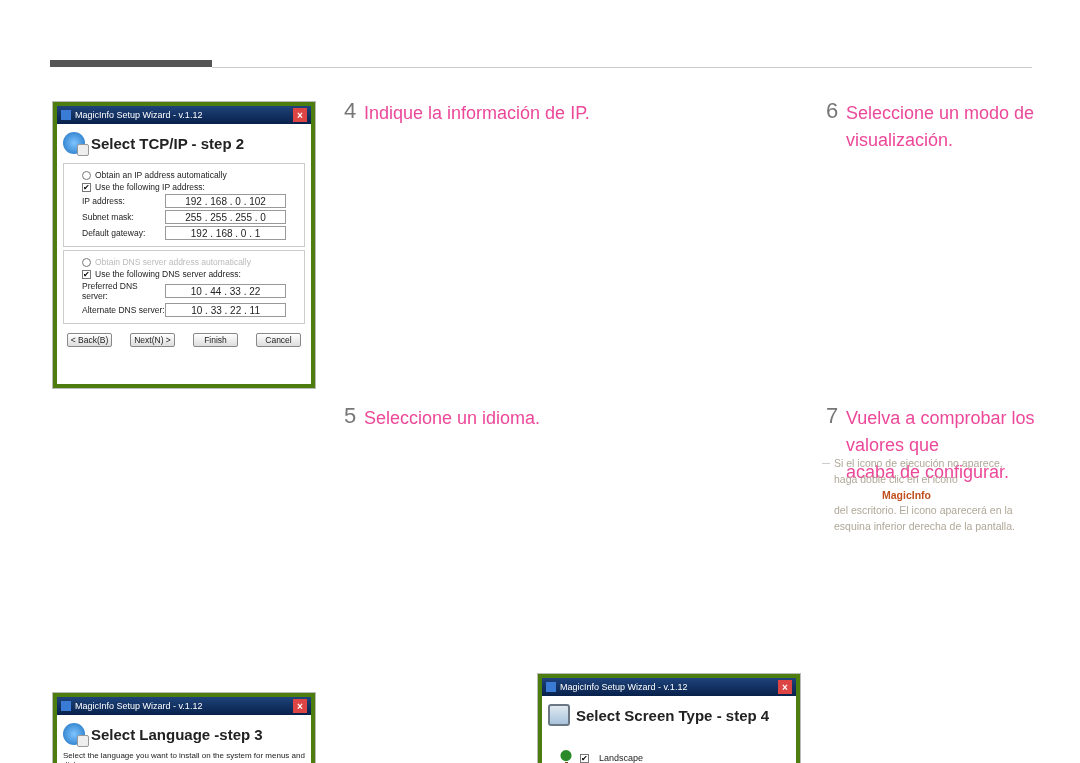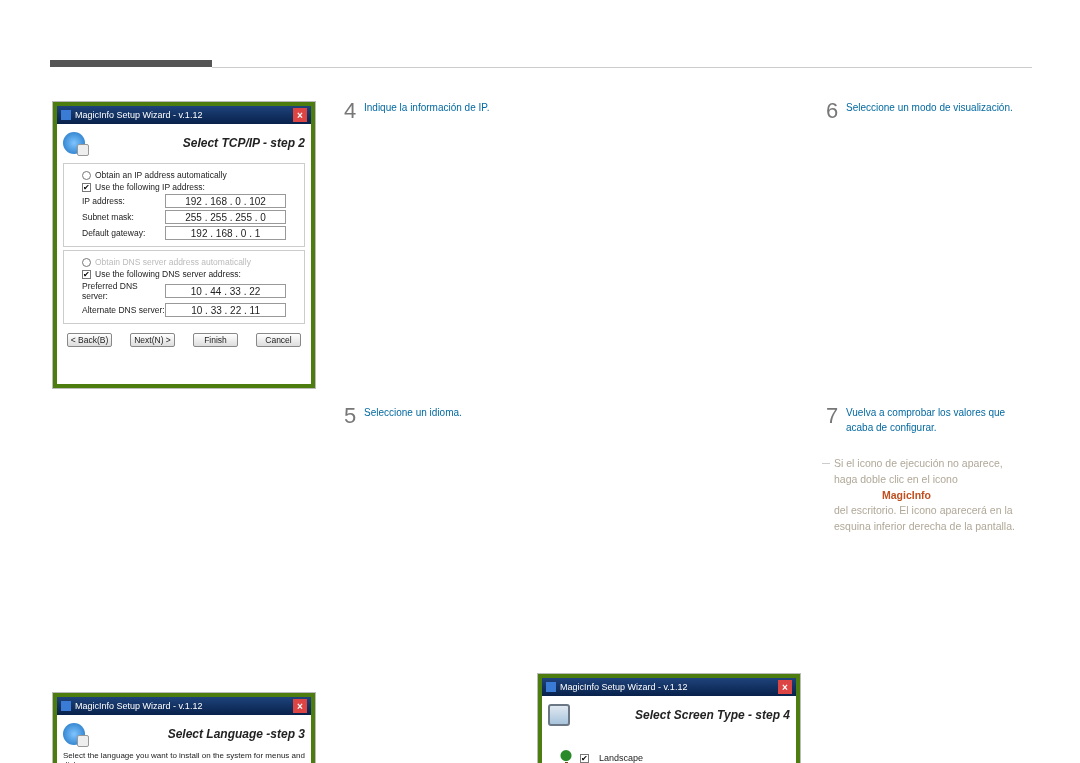--- a/index.html
+++ b/index.html
@@ -59,35 +59,35 @@
     display: flex; align-items: center; padding: 2px 0 6px;
   }
   .header .hicon {
     width: 22px; height: 22px; border-radius: 50%;
     background: radial-gradient(#7fc4ff,#1a70c0);
     margin-right: 6px;
     position: relative;
   }
   .header .hicon.b::after { content:""; position:absolute; bottom:-2px; right:-4px; width:10px;height:10px;background:#eee;border:1px solid #999;border-radius:2px;}
   .header .hicon.mon { border-radius: 3px; background: linear-gradient(#e0e8f0,#a8c4dc); border:2px solid #6b7785;}
-  .header .htxt { flex:1; text-align:right; font-weight:bold; font-size:12px;font-style:italic;}
+  .header .htxt { flex:1; text-align:left; font-weight:bold; font-size:15px;}
   .group { border:1px solid #ccc; margin:3px 0; padding:4px 6px; font-size:8.5px; }
   .row { display:flex; align-items:center; margin:2px 12px; }
   .row label { width: 90px; }
   .ipbox { border:1px solid #999; padding:0 4px; width: 130px; text-align:center; font-size:10px; height:14px; line-height:14px;}
   .chk, .rdo { width:9px;height:9px;border:1px solid #777;display:inline-block;margin-right:4px;vertical-align:middle;background:#fff;}
   .chk.on::after{content:"✔";font-size:8px;position:relative;top:-2px;left:0;color:#000;}
   .rdo{border-radius:50%;}
   .disabled { color:#bbb; }
   .btnrow { display:flex; justify-content: space-between; padding:6px 4px; gap:18px;}
   .btn { border:1px solid #888; background: linear-gradient(#fff,#ddd); font-size:8.5px; padding:1px 0; width:53px; text-align:center; border-radius:2px;}
   .screentype { padding: 18px 10px; display:flex; gap:26px; flex-direction: column; height: 220px;}
   .screentype .opt { display:flex; align-items:center; gap:6px; font-size:9px;}
   .tree { width:16px;height:16px; display:inline-block; background:radial-gradient(circle at 50% 35%, #2a8a2a 5px, transparent 6px), linear-gradient(#7a4a1a,#7a4a1a) center 12px/3px 6px no-repeat;}
-  .caption { font-size: 10px; color:#0369a1; line-height:1.5; }
+  .caption { font-size: 18px; color:#ec4899; line-height:1.5; }
   .bignum { font-size: 22px; color:#777; font-weight:300; }
   .note { font-size: 10.5px; color:#b0a898; line-height:1.5; }
   .note strong { color:#c05020; font-weight:bold;padding-left:48px;}
   .dash { position:absolute; width:8px; height:1px; background:#ccc;}
 </style>
 </head>
 <body>
 
 <div class="topbar"></div>
 <div class="topline"></div>

